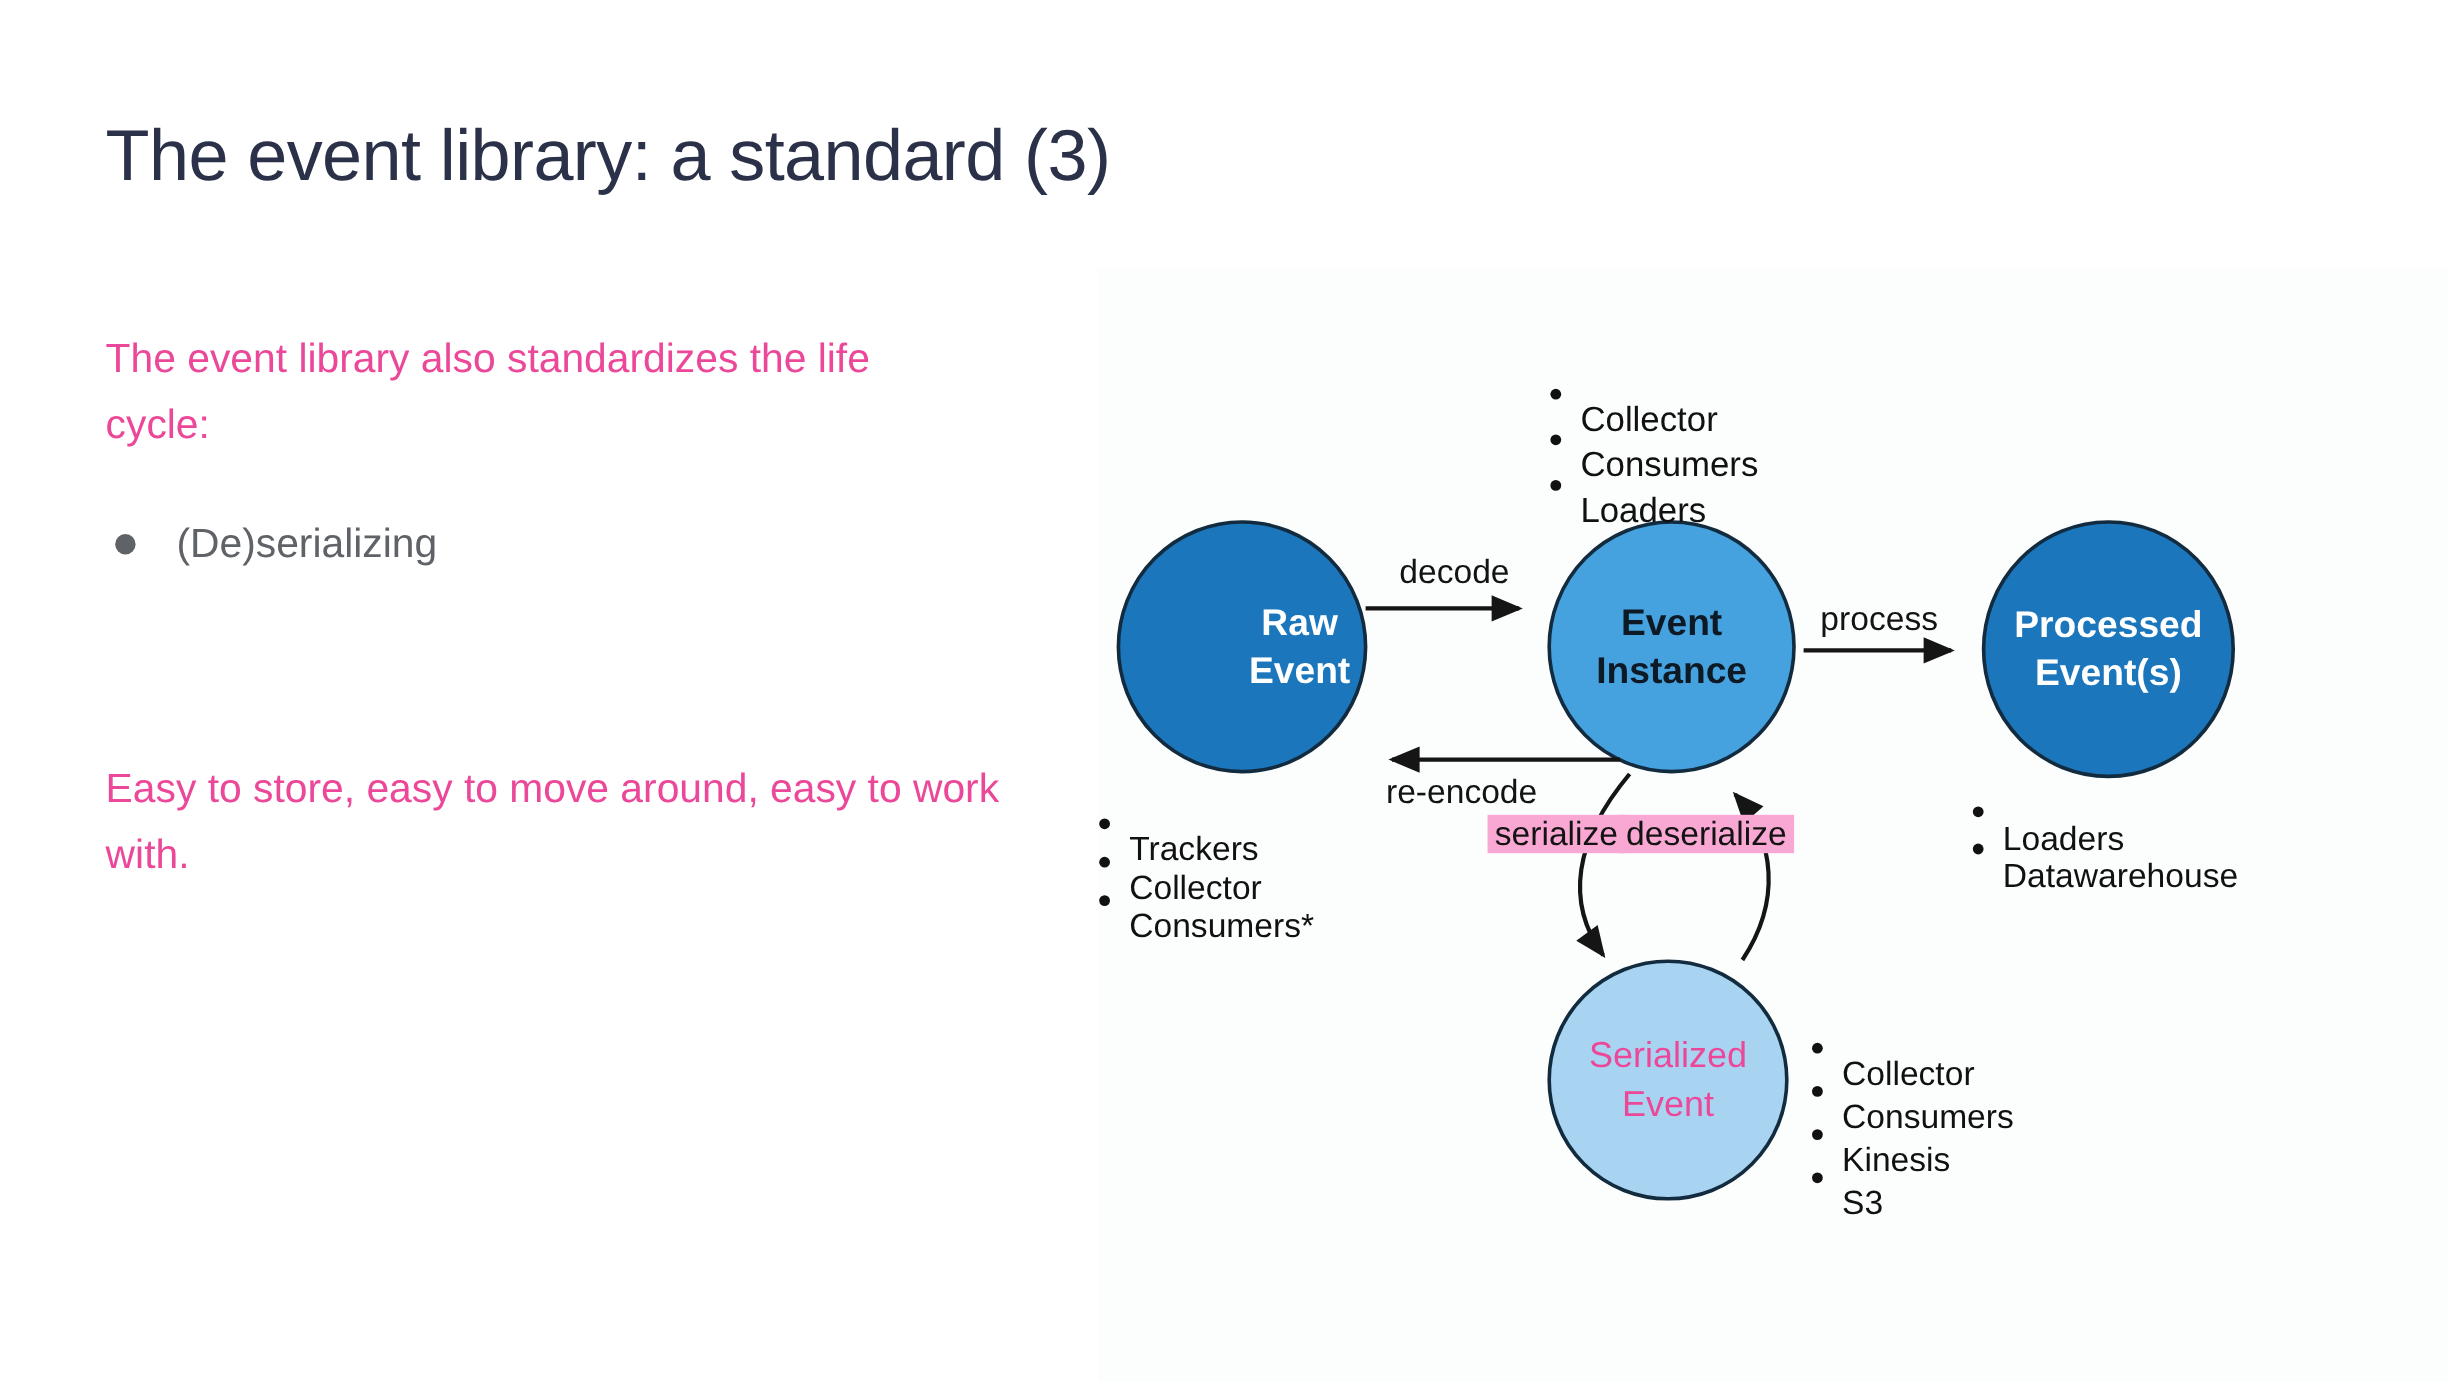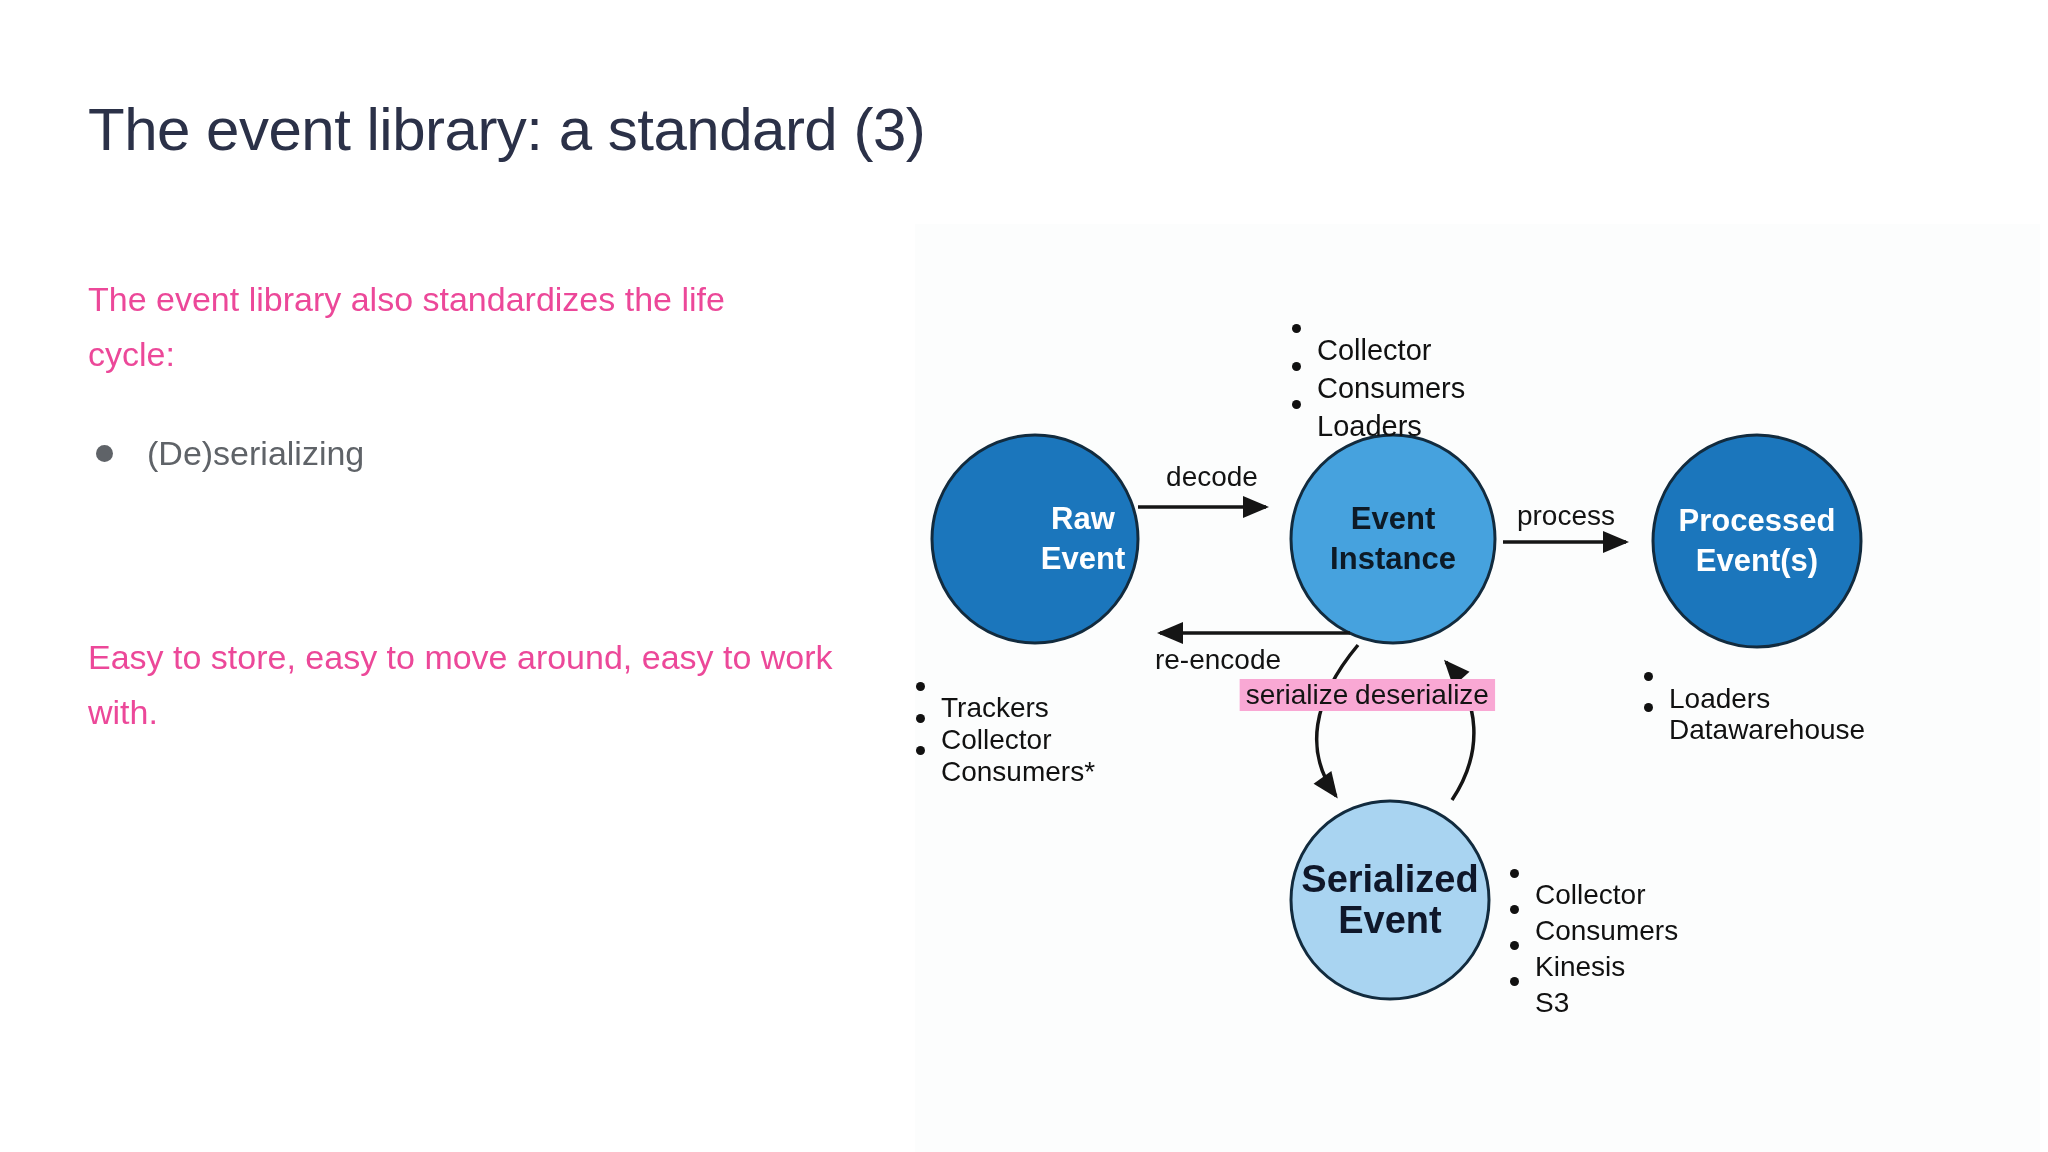--- a/index.html
+++ b/index.html
@@ -39,21 +39,21 @@
   .node{stroke:#122b3e;stroke-width:3px;}
   .edge{stroke:#151515;stroke-width:3.5px;fill:none;}
 
   .node-label{
     transform:translate(-50%,-50%);
     text-align:center;white-space:pre-line;
     font-size:31px;line-height:40px;font-weight:700;
   }
   .node-label.light-text{color:#ffffff;}
   .node-label.dark-text{color:#0d1a26;}
-  .node-label.serialized{font-weight:700;color:#0f172a;font-size:38px;line-height:41px;}
+  .node-label.serialized{font-weight:400;color:#ec4899;font-size:30px;line-height:41px;}
 
   .edge-label{
     transform:translate(-50%,-50%);
     font-size:28px;color:#131313;white-space:nowrap;
   }
   .edge-label.masked{background:#f9a8d4;padding:0 6px;}
 
   .dlist{position:absolute;}
   .dlist-row{display:flex;align-items:center;}
   .ddot{width:9px;height:9px;border-radius:50%;background:#111;margin-right:16px;flex:0 0 auto;}

